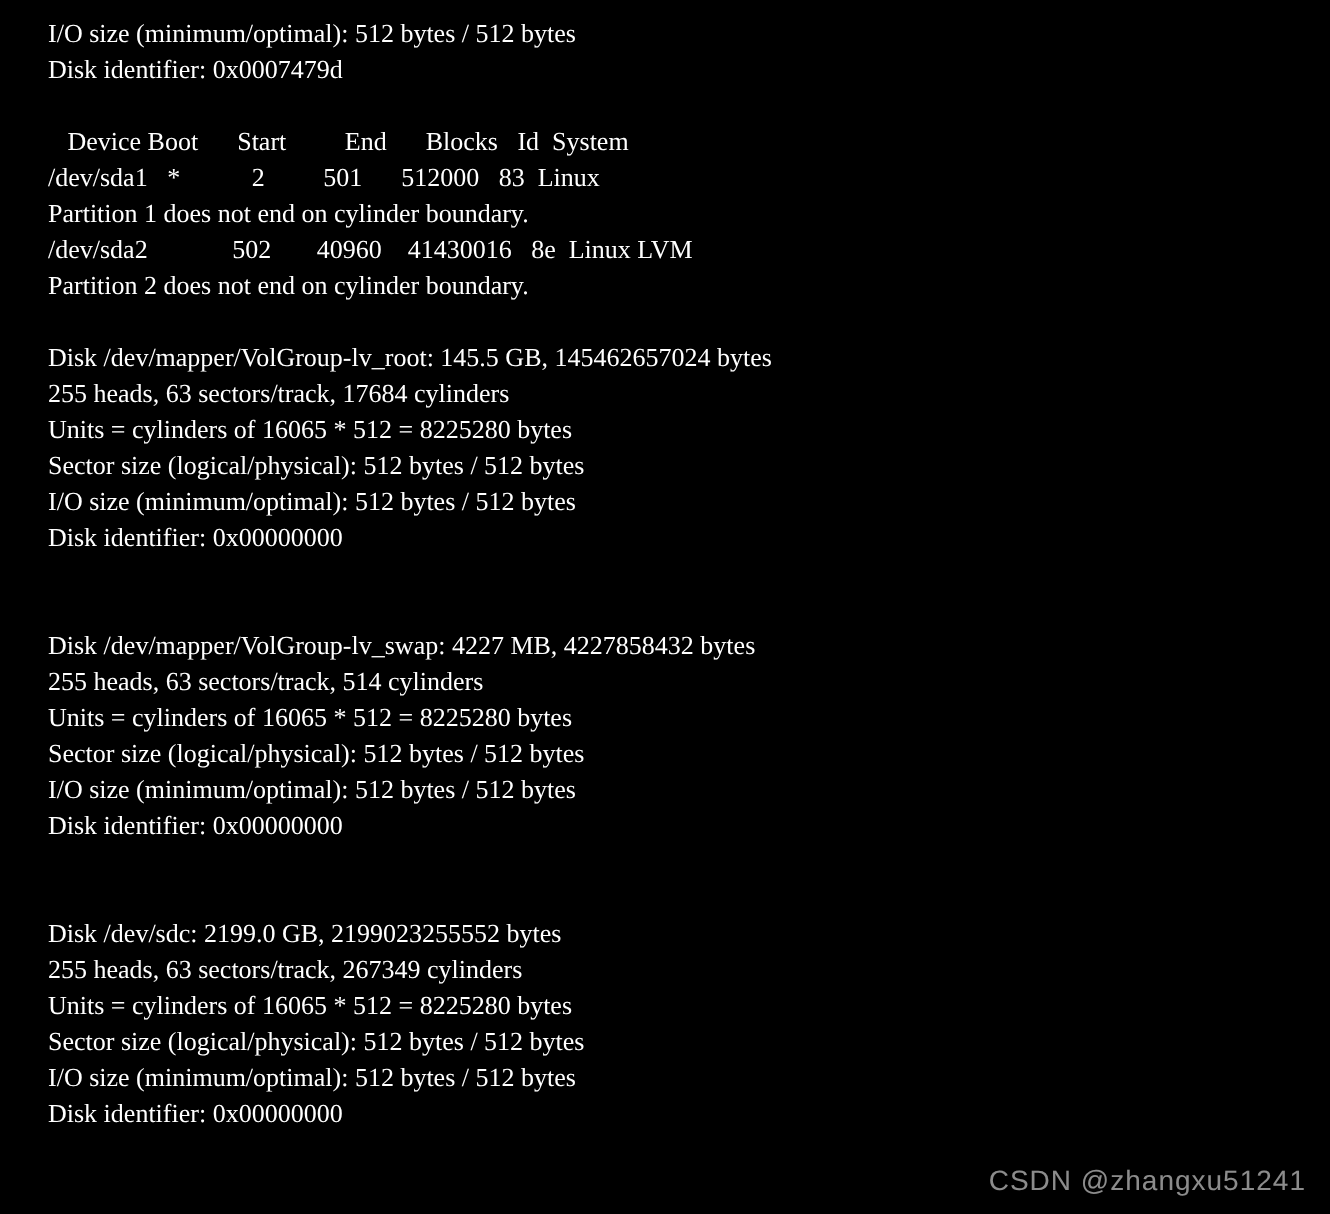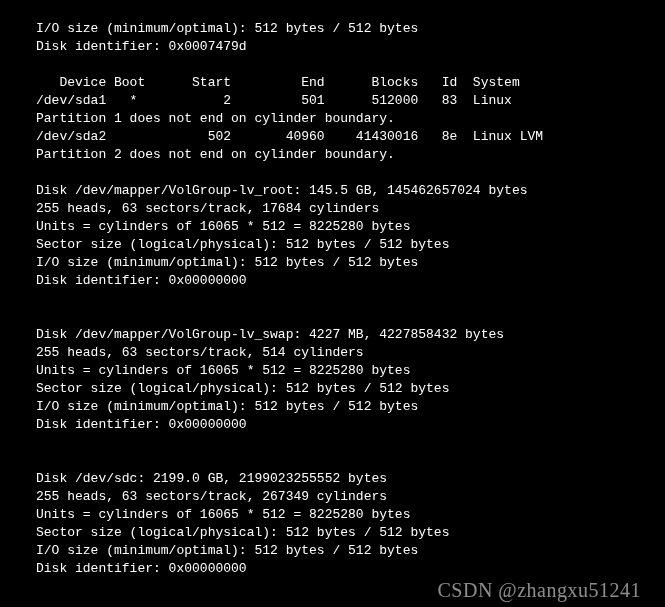--- a/index.html
+++ b/index.html
@@ -9,34 +9,34 @@
     height: 607px;
     background: #000000;
     color: #ffffff;
     font-family: "Consolas", "Courier New", monospace;
     font-size: 13px;
     line-height: 18px;
     overflow: hidden;
     position: relative;
   }
   pre.terminal {
-    margin: 16px;
+    margin: 4px;
     padding: 4px 20px;
     white-space: pre;
-    font-family: Liberation Mono, monospace;
+    font-family: Liberation Serif, serif;
     font-size: inherit;
     line-height: inherit;
   }
   .watermark {
     position: absolute;
-    right: 24px;
+    right: 12px;
     bottom: 8px;
     color: rgba(255,255,255,0.55);
-    font-family: Liberation Serif, serif;
-    font-size: 20px;
+    font-family: Liberation Sans, sans-serif;
+    font-size: 14px;
     letter-spacing: 0.5px;
   }
 </style>
 </head>
 <body>
 
 <pre class="terminal"><span>I/O size (minimum/optimal): 512 bytes / 512 bytes</span>
 <span>Disk identifier: 0x0007479d</span>
 
 <span>   Device Boot      Start         End      Blocks   Id  System</span>

